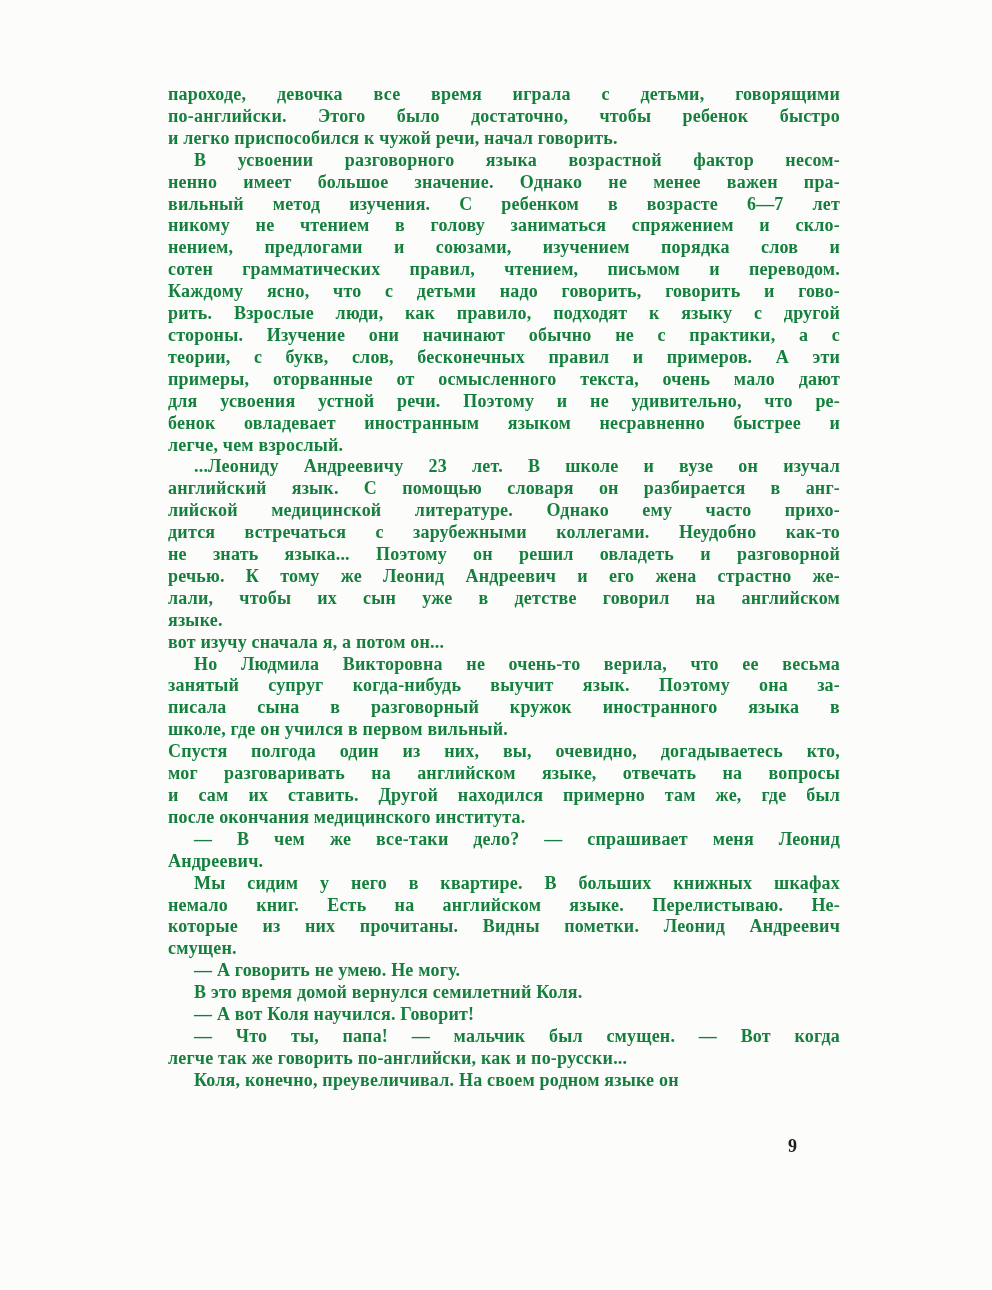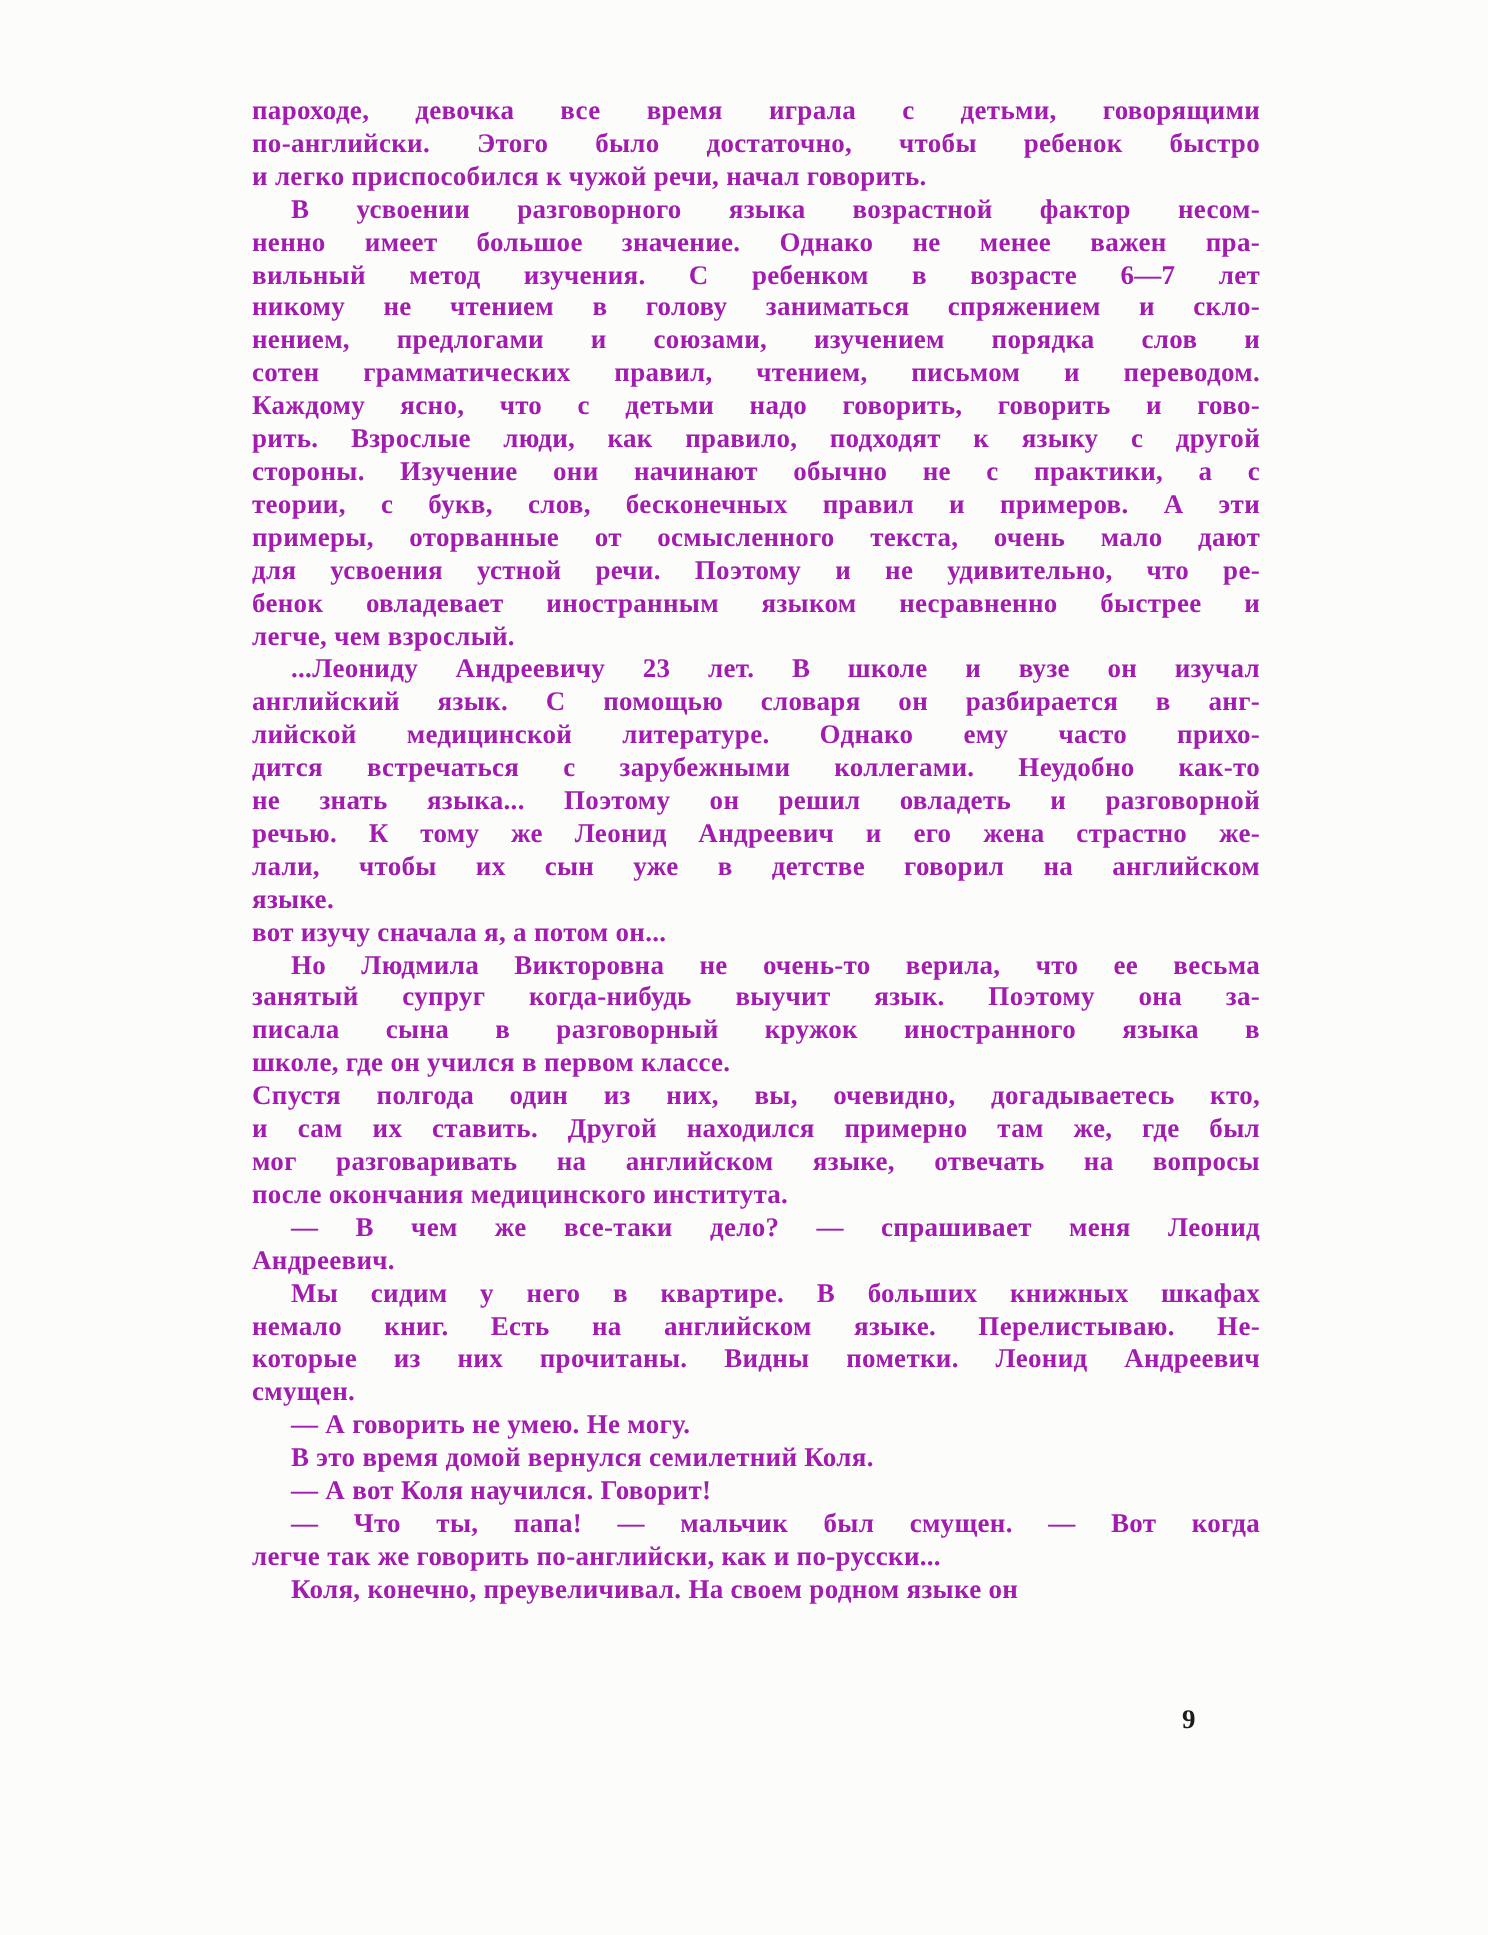--- a/index.html
+++ b/index.html
@@ -11,27 +11,27 @@
     position: relative;
     width: 992px;
     height: 1290px;
     margin: 0 auto;
     background: #fcfcfa;
     overflow: hidden;
   }
   .text-block {
     position: absolute;
     left: 168px;
-    top: 63px;
+    top: 84px;
     width: 672px;
     font-family: "Liberation Serif", "DejaVu Serif", serif;
     font-weight: 700;
     font-size: 18px;
     line-height: 21.9px;
-    color: #a21caf;
+    color: #15803d;
     letter-spacing: 0.2px;
   }
   .paragraph {
     margin: 0;
   }
   .line {
     text-align: justify;
     text-align-last: justify;
     white-space: normal;
   }
@@ -87,26 +87,26 @@
         <div class="line">лали, чтобы их сын уже в детстве говорил на английском</div>
         <div class="line last-line">языке.</div>
       </div>
       <div class="paragraph">
         <div class="line last-line">вот изучу сначала я, а потом он...</div>
       </div>
       <div class="paragraph">
         <div class="line indented">Но Людмила Викторовна не очень-то верила, что ее весьма</div>
         <div class="line">занятый супруг когда-нибудь выучит язык. Поэтому она за-</div>
         <div class="line">писала сына в разговорный кружок иностранного языка в</div>
-        <div class="line last-line">школе, где он учился в первом классе.</div>
+        <div class="line last-line">школе, где он учился в первом вильный.</div>
       </div>
       <div class="paragraph">
         <div class="line">Спустя полгода один из них, вы, очевидно, догадываетесь кто,</div>
+        <div class="line">мог разговаривать на английском языке, отвечать на вопросы</div>
         <div class="line">и сам их ставить. Другой находился примерно там же, где был</div>
-        <div class="line">мог разговаривать на английском языке, отвечать на вопросы</div>
         <div class="line last-line">после окончания медицинского института.</div>
       </div>
       <div class="paragraph">
         <div class="line indented">— В чем же все-таки дело? — спрашивает меня Леонид</div>
         <div class="line last-line">Андреевич.</div>
       </div>
       <div class="paragraph">
         <div class="line indented">Мы сидим у него в квартире. В больших книжных шкафах</div>
         <div class="line">немало книг. Есть на английском языке. Перелистываю. Не-</div>
         <div class="line">которые из них прочитаны. Видны пометки. Леонид Андреевич</div>

